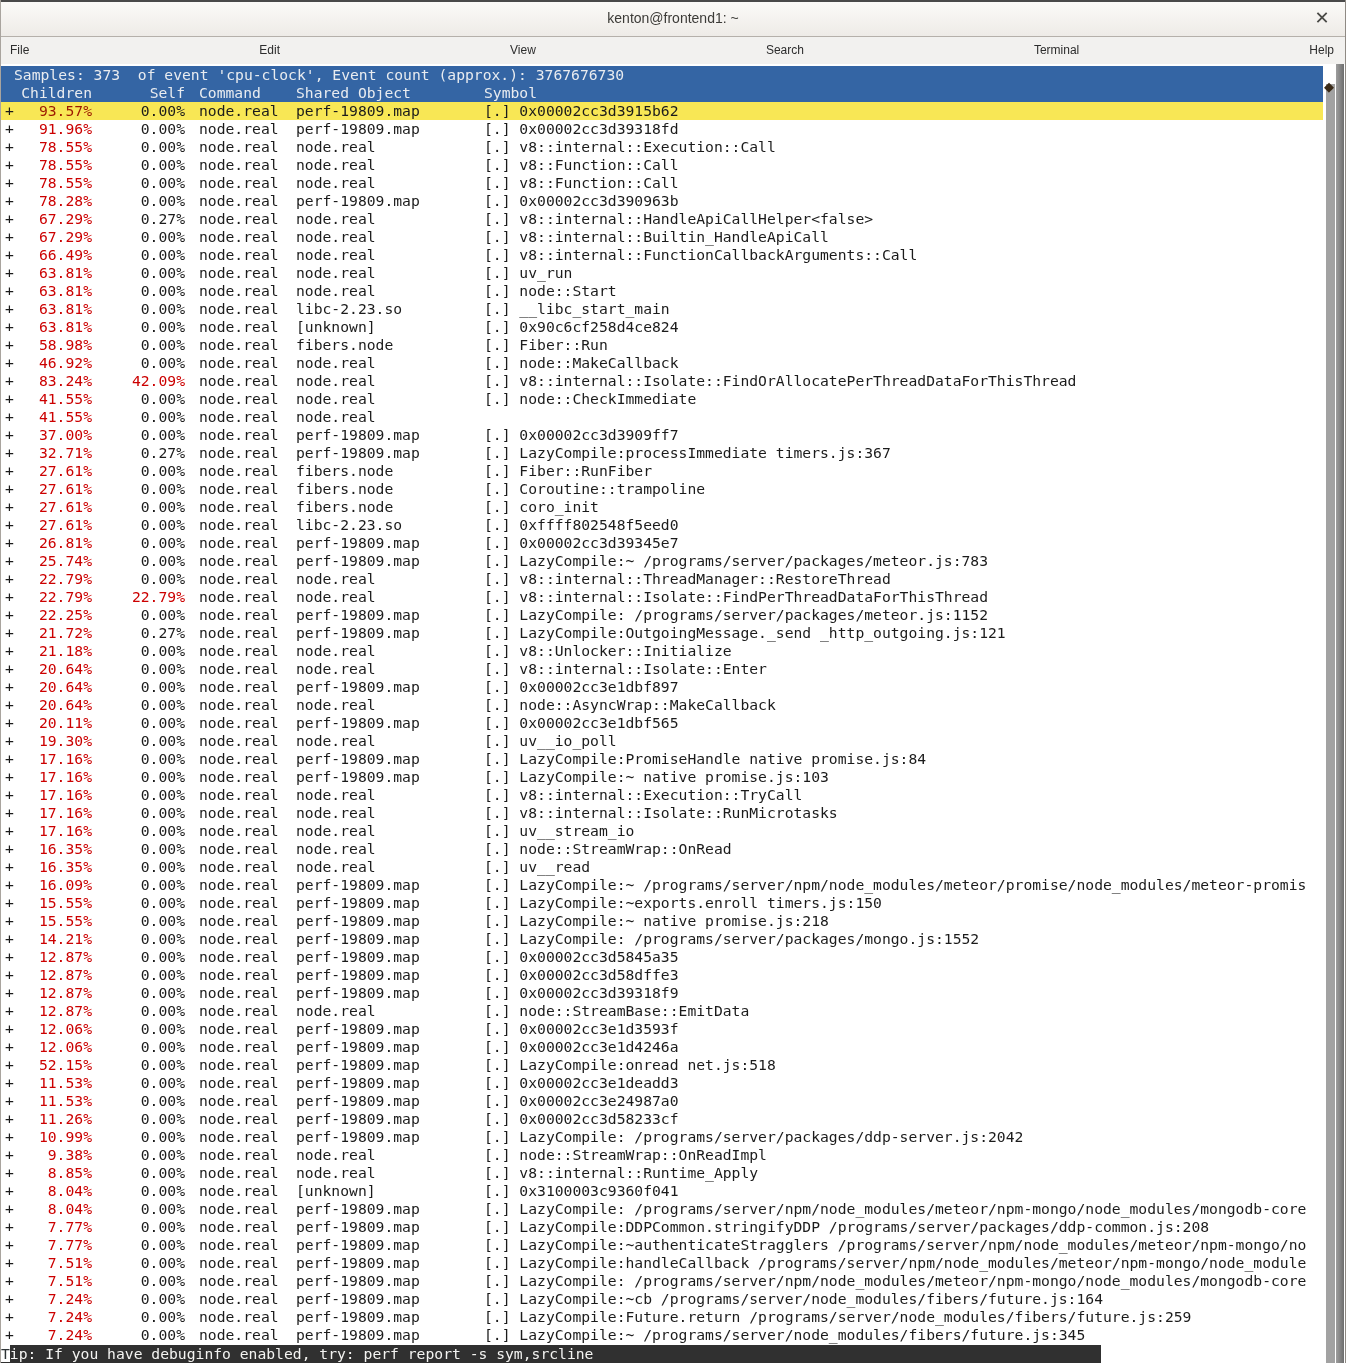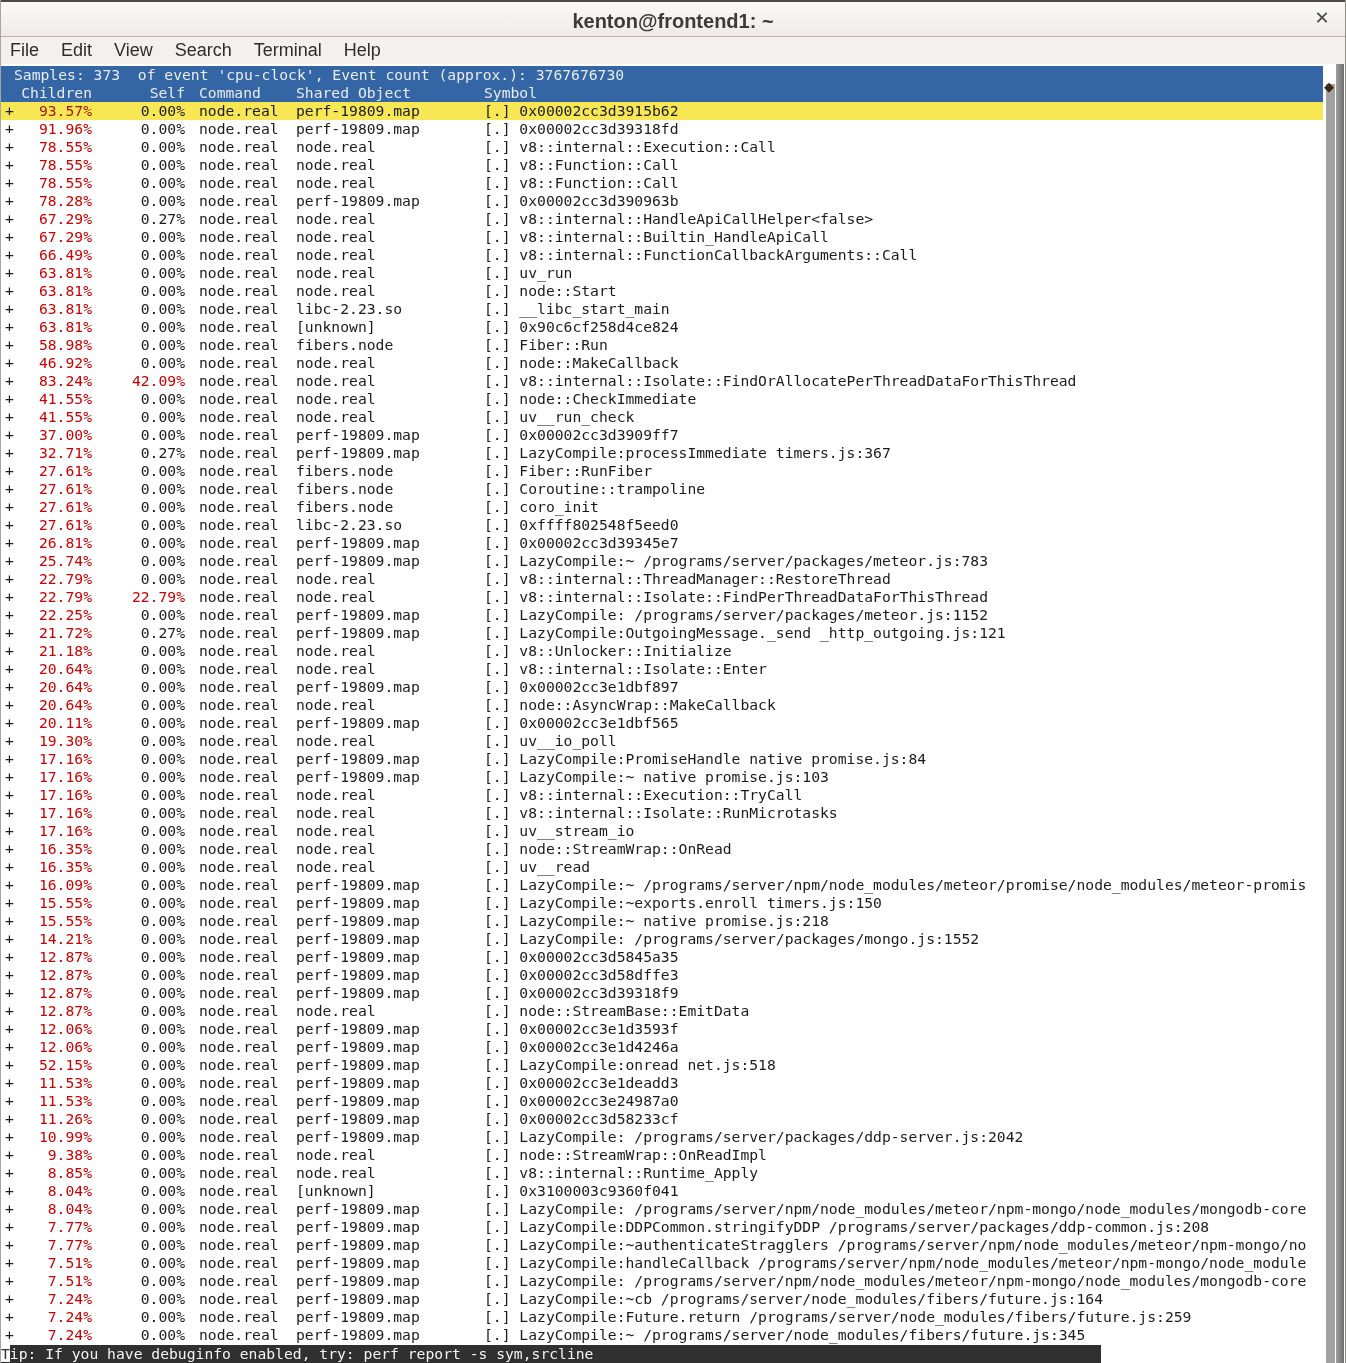--- a/index.html
+++ b/index.html
@@ -10,32 +10,32 @@
   }
   
   .titlebar{
     position:absolute;left:0;top:0;width:100%;height:37px;
     background:linear-gradient(#fbfaf8,#eeebe7);
     border-top:2px solid #4a4a4a;border-bottom:1px solid #b5b0aa;box-sizing:border-box;
   }
   .title{
     position:absolute;left:0;right:0;top:8px;text-align:center;
     font-family:"Liberation Sans","DejaVu Sans",sans-serif;
-    font-weight:bold;font-size:20px;color:#3c3b37;
+    font-weight:normal;font-size:14px;color:#3c3b37;
   }
   .close{
     position:absolute;right:12px;top:5px;width:22px;height:22px;
     font-family:"DejaVu Sans",sans-serif;font-size:18px;font-weight:bold;
     color:#4a4a46;text-align:center;line-height:22px;cursor:pointer;
   }
   
   .menubar{
     position:absolute;left:0;top:37px;width:100%;height:27px;
     background:#f2f1ef;display:flex;align-items:center;
-    font-family:"Liberation Sans","DejaVu Sans",sans-serif;font-size:18px;color:#2d2d2d;
+    font-family:"Liberation Sans","DejaVu Sans",sans-serif;font-size:12px;color:#2d2d2d;justify-content:space-between;
   }
   .menu-item{padding:0 11px;line-height:27px;}
   .menu-item:first-child{padding-left:9px;}
   
   .terminal{position:absolute;left:0;top:64px;width:100%;bottom:0;background:#ffffff;}
   .content{
     position:absolute;left:0;top:2px;width:1324px;bottom:0;overflow:hidden;
     font-size:14.7px;color:#1b1b1b;
   }
   .line{height:18px;line-height:18px;white-space:pre;}
@@ -234,21 +234,20 @@
     <span class="c-cmd">node.real</span>
     <span class="c-so">node.real</span>
     <span class="c-sym">[.] node::CheckImmediate</span>
   </div>
           <div class="row">
     <span class="c-plus">+</span>
     <span class="c-children">41.55%</span>
     <span class="c-self">0.00%</span>
     <span class="c-cmd">node.real</span>
     <span class="c-so">node.real</span>
-    <span class="c-sym">[.] uv__run_check</span>
   </div>
           <div class="row">
     <span class="c-plus">+</span>
     <span class="c-children">37.00%</span>
     <span class="c-self">0.00%</span>
     <span class="c-cmd">node.real</span>
     <span class="c-so">perf-19809.map</span>
     <span class="c-sym">[.] 0x00002cc3d3909ff7</span>
   </div>
           <div class="row">

